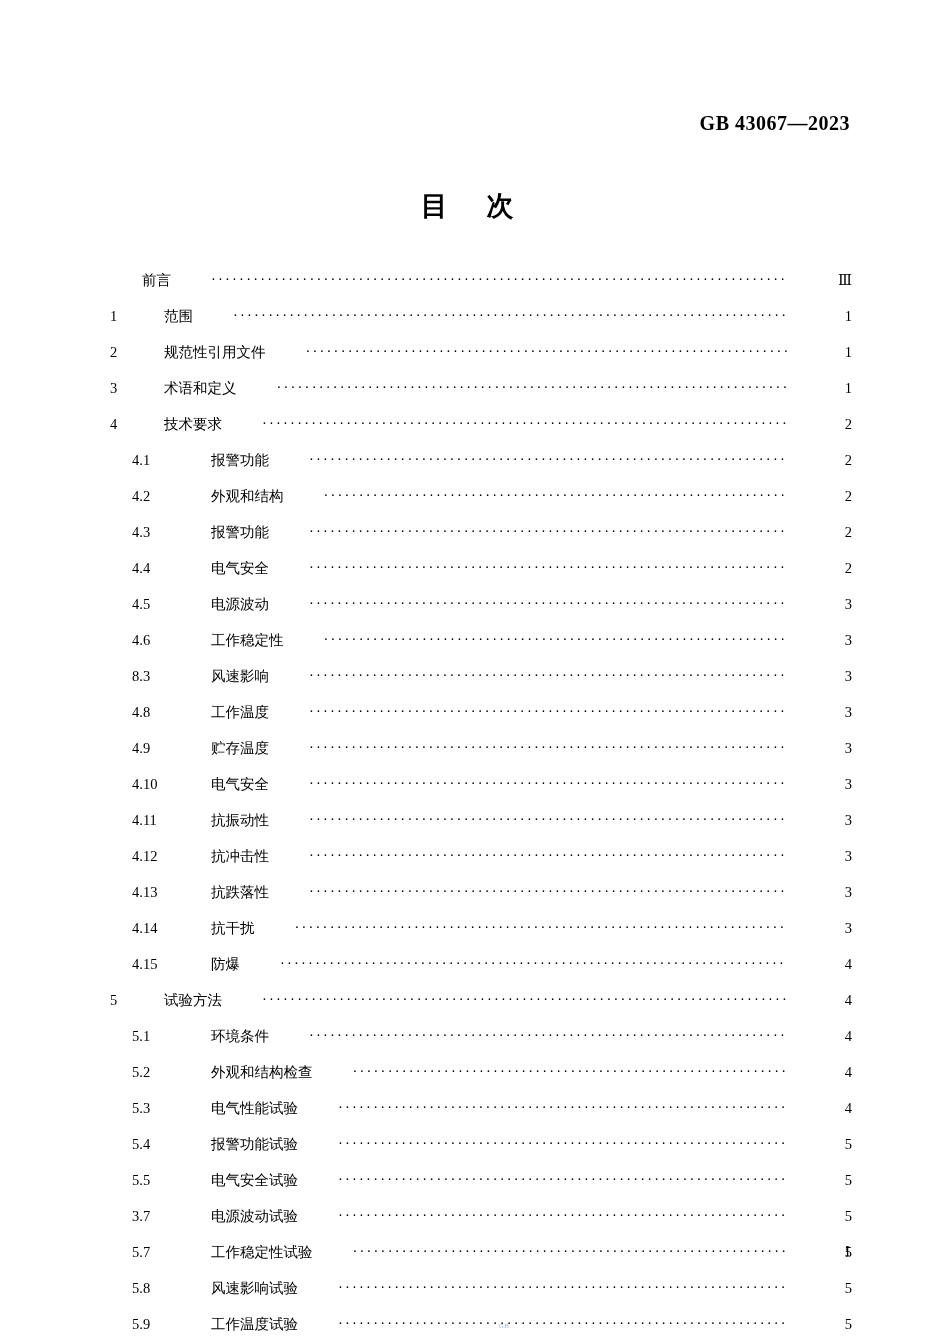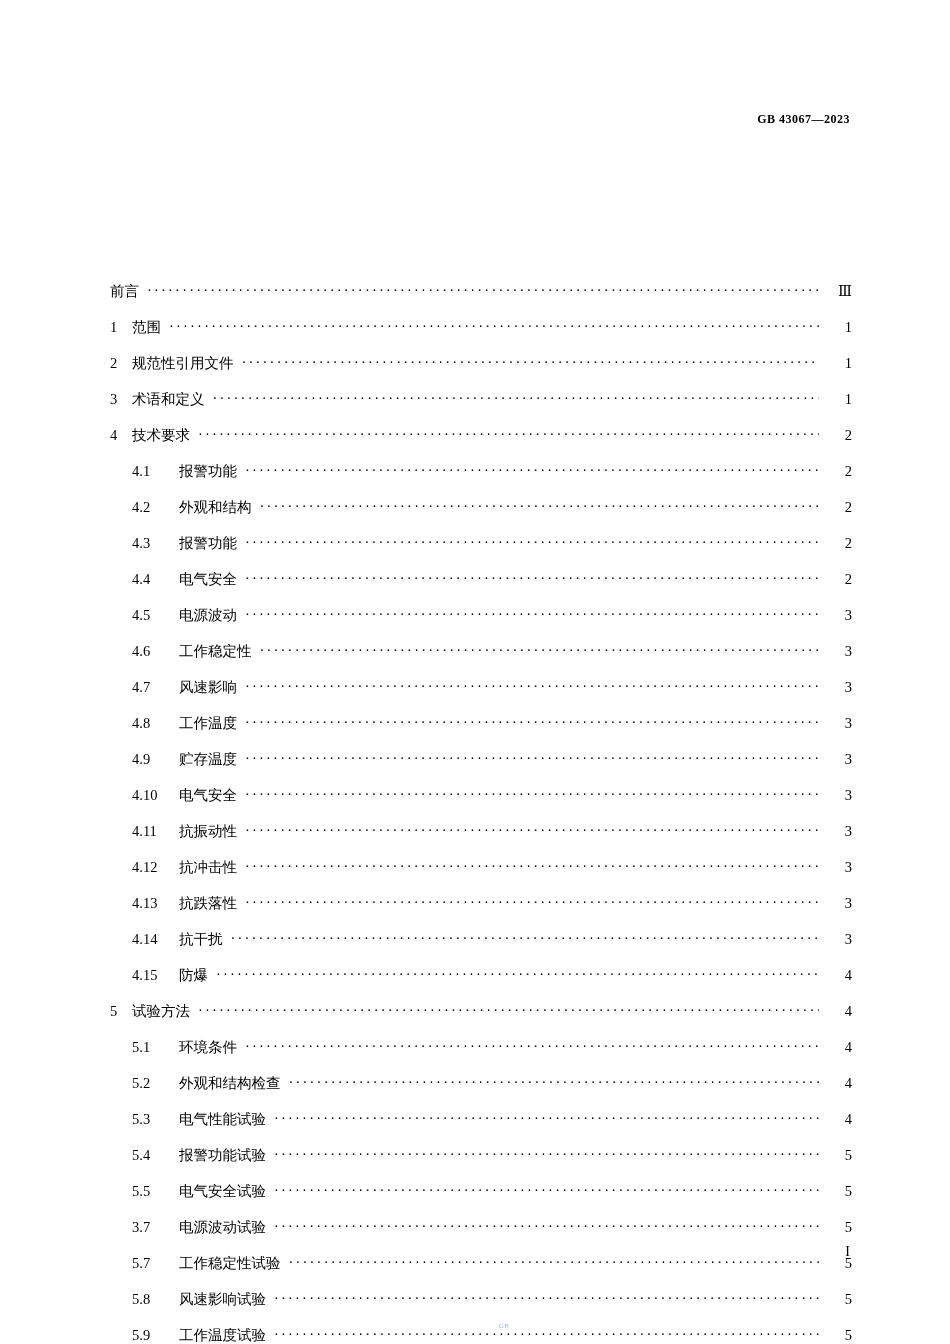--- a/index.html
+++ b/index.html
@@ -19,21 +19,21 @@
     position: relative;
     width: 950px;
     height: 1344px;
     box-sizing: border-box;
   }
   .header-std {
     position: absolute;
     top: 112px;
     right: 100px;
     font-family: "Liberation Serif", "DejaVu Serif", serif;
-    font-size: 12px;
+    font-size: 20px;
     font-weight: bold;
     letter-spacing: 0.5px;
   }
   .doc-title {
     position: absolute;
     top: 188px;
     left: 0;
     width: 950px;
     text-align: center;
     font-size: 27px;
@@ -42,24 +42,25 @@
     font-family: "Liberation Serif", "DejaVu Serif", serif;
   }
   .toc {
     position: absolute;
     top: 262px;
     left: 110px;
     width: 742px;
   }
   .toc-row {
     display: flex;
-    align-items: flex-end;
+    align-items: center;
     font-size: 14.5px;
     line-height: 1;
     height: 36px;
+    gap: 32px;
   }
   .toc-row .num {
     flex: 0 0 auto;
     white-space: nowrap;
   }
   .toc-row .label {
     flex: 0 0 auto;
     white-space: nowrap;
     padding-right: 5px;
   }
@@ -103,20 +104,21 @@
     margin-left: 29px;
   }
 </style>
 </head>
 <body>
 
 <div class="page">
 
   <div class="header-std">GB 43067—2023</div>
 
+  <div class="doc-title">目    次</div>
 
   <div class="toc" id="toc-container">
       <div class="toc-row lvl0">
         <span class="num"></span>
         <span class="label">前言</span>
         <span class="dots">···········································································································································</span>
         <span class="pg">Ⅲ</span>
       </div>
       <div class="toc-row lvl1">
         <span class="num">1</span>
@@ -172,21 +174,21 @@
         <span class="dots">···········································································································································</span>
         <span class="pg">3</span>
       </div>
       <div class="toc-row lvl2">
         <span class="num">4.6</span>
         <span class="label">工作稳定性</span>
         <span class="dots">···········································································································································</span>
         <span class="pg">3</span>
       </div>
       <div class="toc-row lvl2">
-        <span class="num">4.7</span>
+        <span class="num">8.3</span>
         <span class="label">风速影响</span>
         <span class="dots">···········································································································································</span>
         <span class="pg">3</span>
       </div>
       <div class="toc-row lvl2">
         <span class="num">4.8</span>
         <span class="label">工作温度</span>
         <span class="dots">···········································································································································</span>
         <span class="pg">3</span>
       </div>

